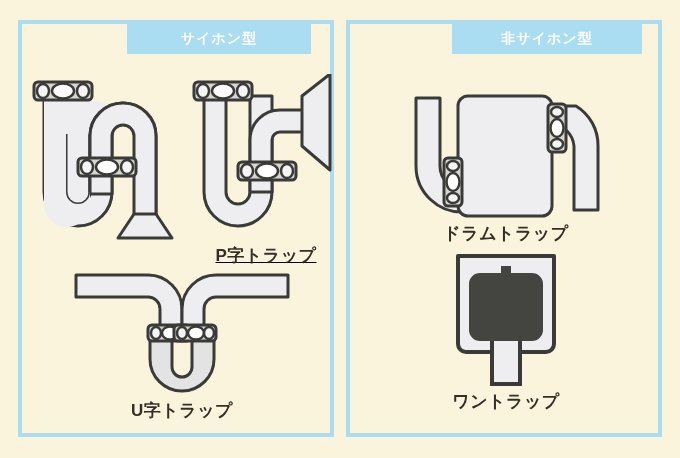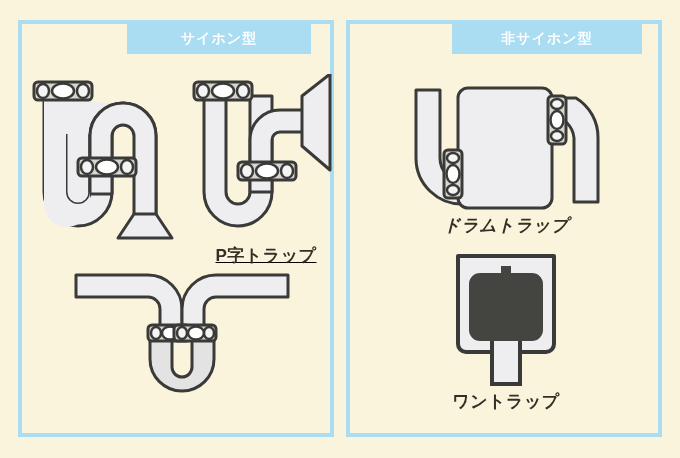--- a/index.html
+++ b/index.html
@@ -66,21 +66,21 @@
     margin-top: 2px;
     white-space: nowrap;
   }
 
   
   #cell-s  { left: 4px;   top: 50px;  width: 150px; }
   #cell-p  { left: 168px; top: 50px;  width: 152px; text-decoration: underline; }
   #cell-u  { left: 40px;  top: 245px; width: 240px; }
 
   
-  #cell-drum { left: 28px; top: 60px;  width: 256px; font-style: italic; }
+  #cell-drum { left: 28px; top: 68px;  width: 256px; }
   #cell-wan  { left: 46px; top: 228px; width: 220px; }
 </style>
 </head>
 <body>
 
 <div id="root">
 
   <div class="panel" id="panel-siphon">
 
     <div class="panel-header" id="header-siphon">サイホン型</div>
@@ -165,20 +165,21 @@
           <ellipse cx="111" cy="64" rx="5" ry="6" fill="#f4f4f4" stroke="#3a3a38" stroke-width="2.5"></ellipse>
         </g>
 
         <g>
           <rect x="102" y="56" width="42" height="16" rx="4" fill="#d8d6d0" stroke="#3a3a38" stroke-width="3"></rect>
           <ellipse cx="110" cy="64" rx="5" ry="6" fill="#f4f4f4" stroke="#3a3a38" stroke-width="2.5"></ellipse>
           <ellipse cx="124" cy="64" rx="8" ry="6.5" fill="#ffffff" stroke="#3a3a38" stroke-width="2.5"></ellipse>
           <ellipse cx="137" cy="64" rx="5" ry="6" fill="#f4f4f4" stroke="#3a3a38" stroke-width="2.5"></ellipse>
         </g>
       </svg>
+      <div class="trap-label">U字トラップ</div>
     </div>
   </div>
 
   <div class="panel" id="panel-nonsiphon">
 
     <div class="panel-header" id="header-nonsiphon">非サイホン型</div>
 
     <div class="trap-cell" id="cell-drum">
       <svg class="trap-figure" width="200" height="128" viewBox="0 0 200 128">
 

